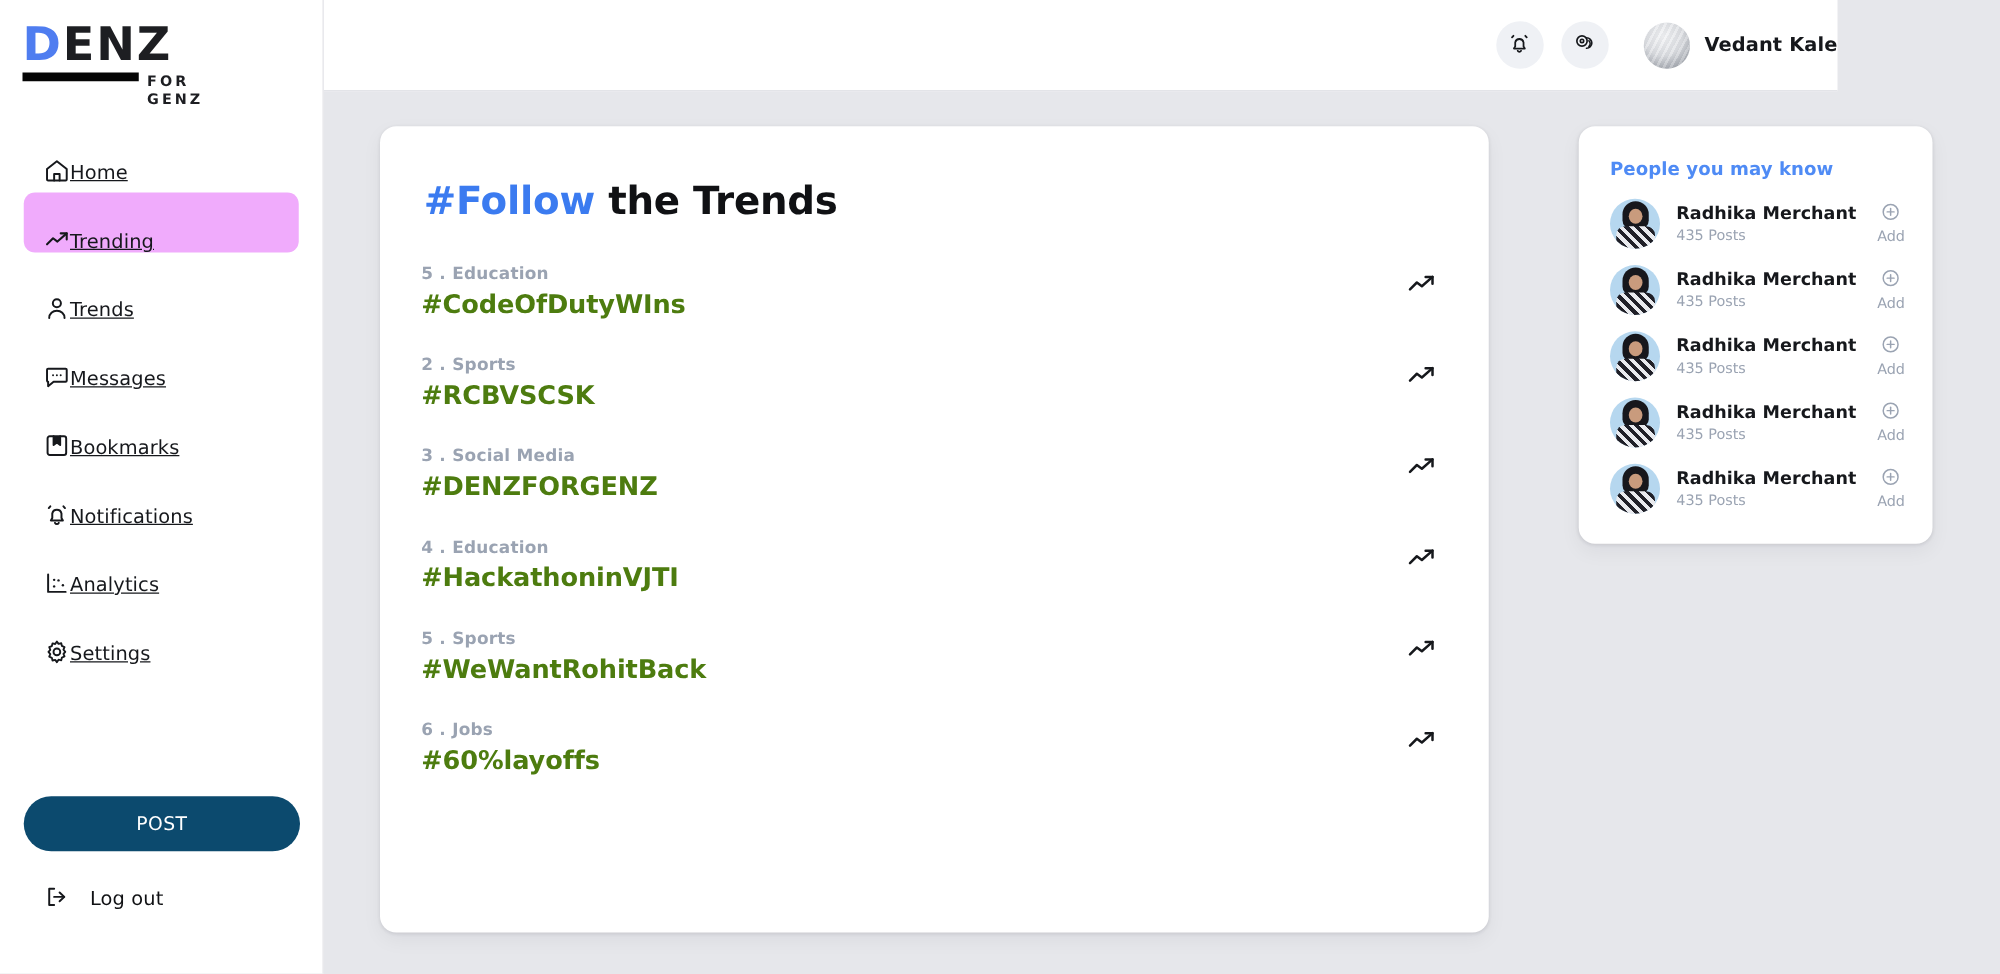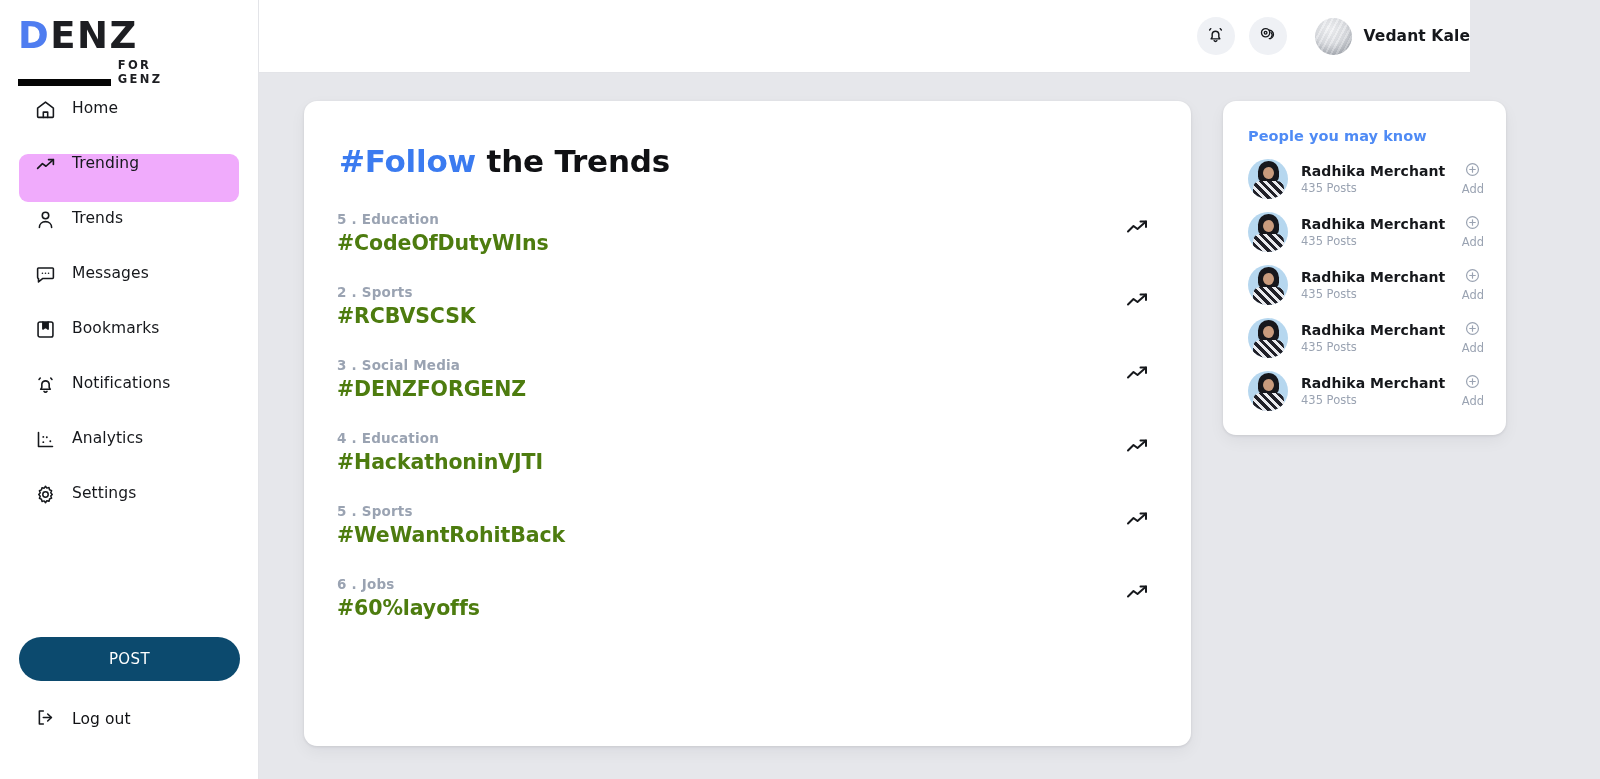--- a/index.html
+++ b/index.html
@@ -47,21 +47,21 @@
     font-family: "DejaVu Sans", "Liberation Sans", sans-serif;
     font-size: 37px;
     font-weight: bold;
     letter-spacing: 1.5px;
     line-height: 40px;
     color: #1d1e22;
   }
   .logo-main .d { color: #4f7df0; }
   .logo-bottom {
     display: flex;
-    align-items: flex-end;
+    align-items: flex-start;
     gap: 7px;
     margin-top: 2px;
   }
   .logo-bar {
     width: 98px;
     height: 7px;
     background: #050505;
   }
   .logo-sub {
     font-size: 11.5px;
@@ -71,28 +71,28 @@
   }
 
   .nav {
     margin-top: 26px;
     padding: 0 19px;
     display: flex;
     flex-direction: column;
   }
   .nav-item {
     display: flex;
-    align-items: flex-start;
-    gap: 16px;
+    align-items: flex-end;
     height: 48px;
     padding: 0 16px;
     border-radius: 9px;
     cursor: pointer;
     margin-bottom: 7px;
     color: #16181c;
+    text-decoration: underline;
   }
   .nav-item.active { background: #f0abfc; }
   .nav-item .ico {
     width: 21px; height: 21px;
     display: flex; align-items: center; justify-content: center;
     flex: 0 0 21px;
   }
   .nav-item .ico svg { display: block; }
   .nav-label {
     font-size: 15.5px;
@@ -238,21 +238,21 @@
   }
   .trend-arrow {
     margin-top: 4px;
     flex: 0 0 auto;
   }
 
   
   .people-card {
     background: #ffffff;
     border-radius: 13px;
-    margin-left: 32px;
+    margin-left: 72px;
     width: 283px;
     align-self: flex-start;
     box-shadow: 0 1px 3px rgba(20,22,30,0.10), 0 6px 16px rgba(20,22,30,0.05);
     padding: 27px 22px 22px 25px;
     flex: 0 0 283px;
   }
   .people-title {
     font-size: 14.5px;
     font-weight: bold;
     color: #4f8bf5;

